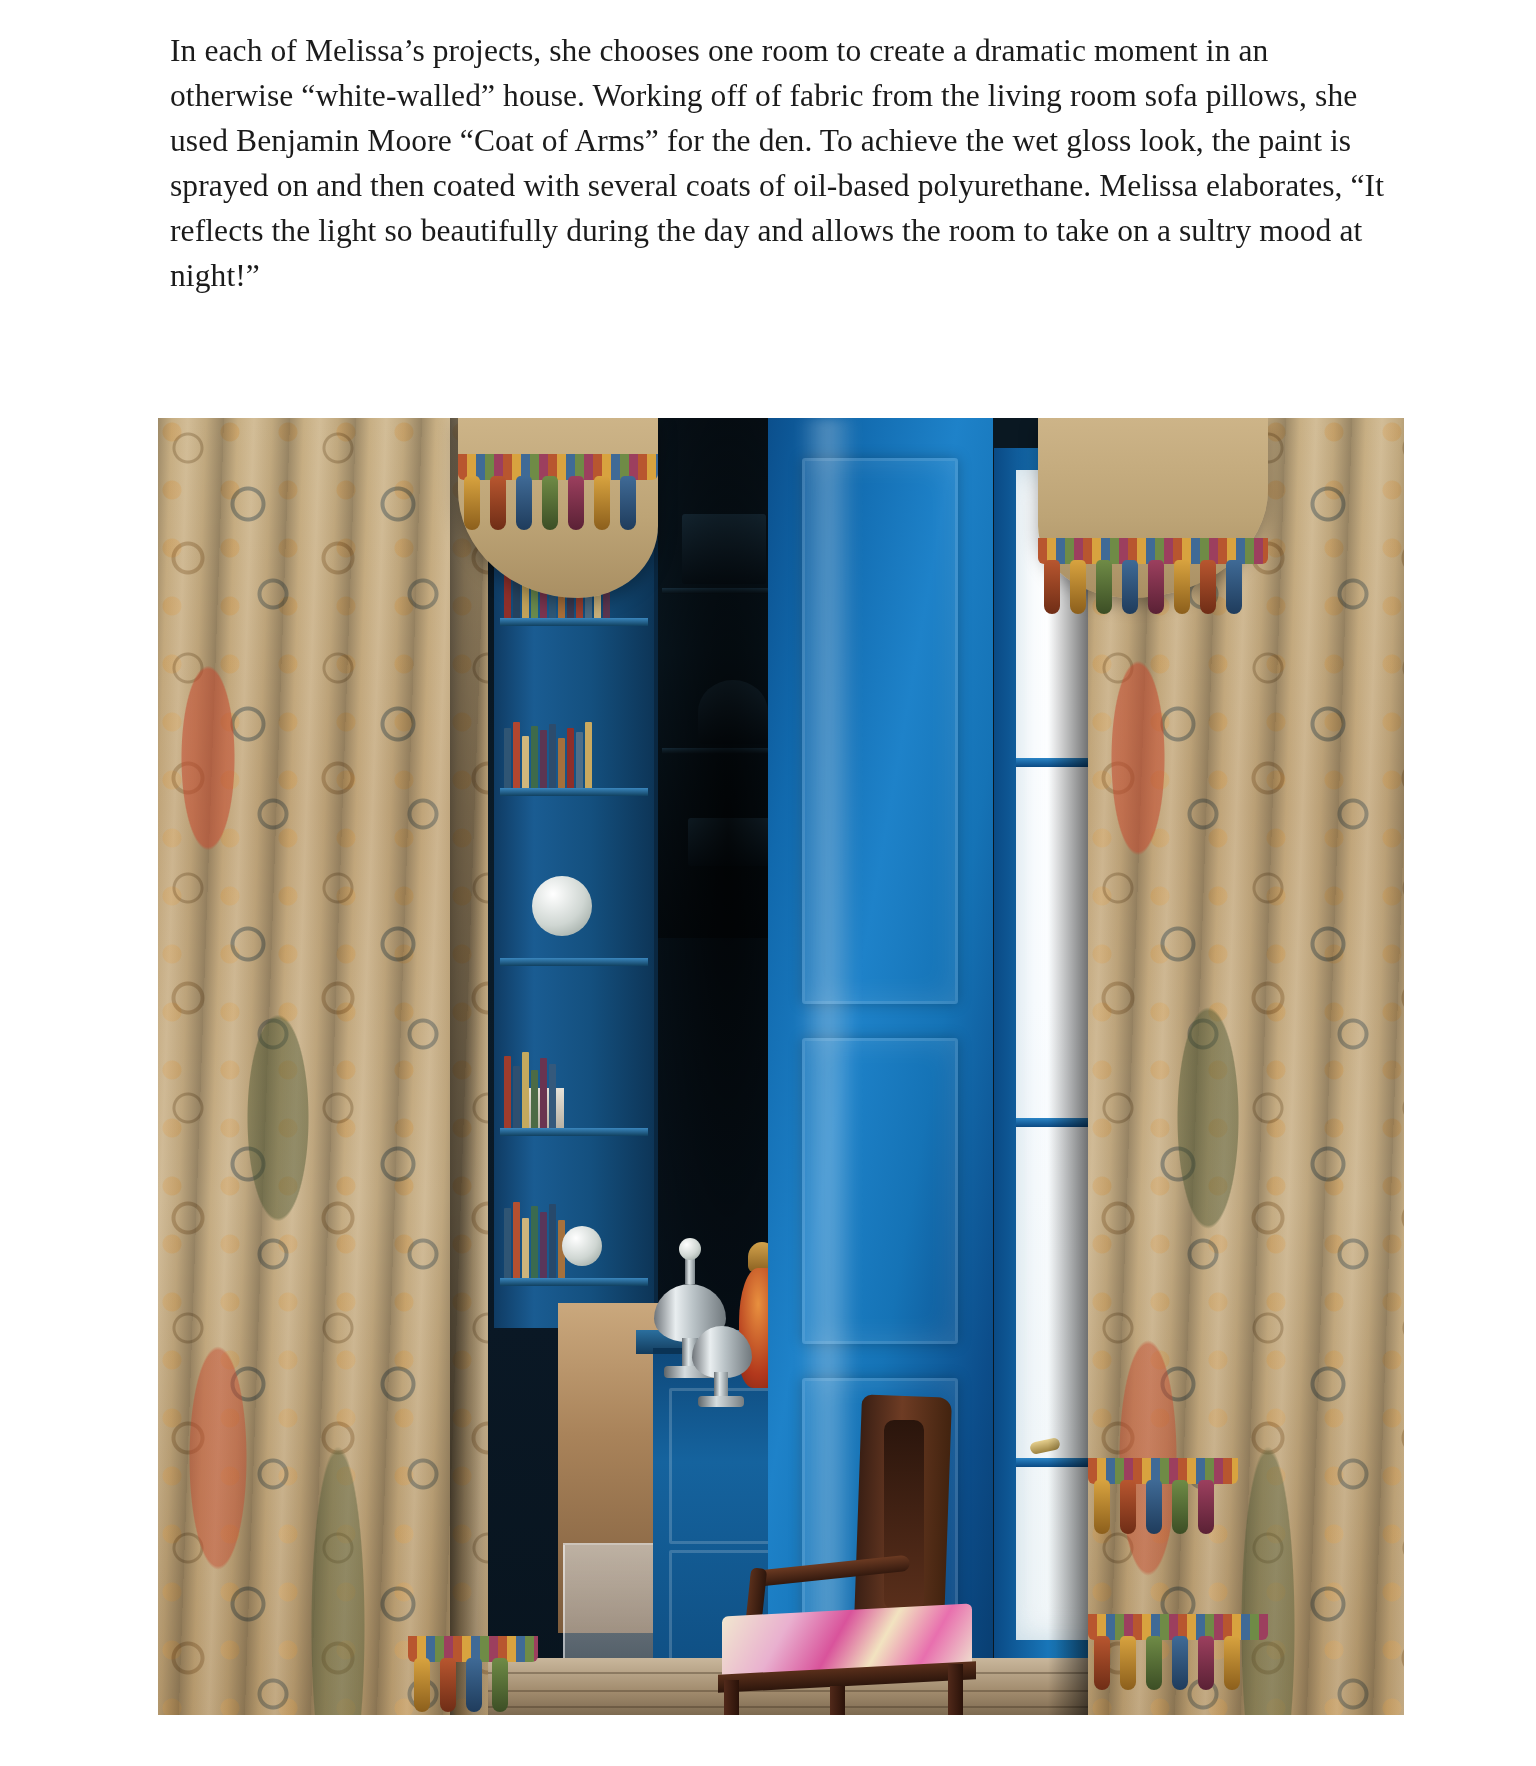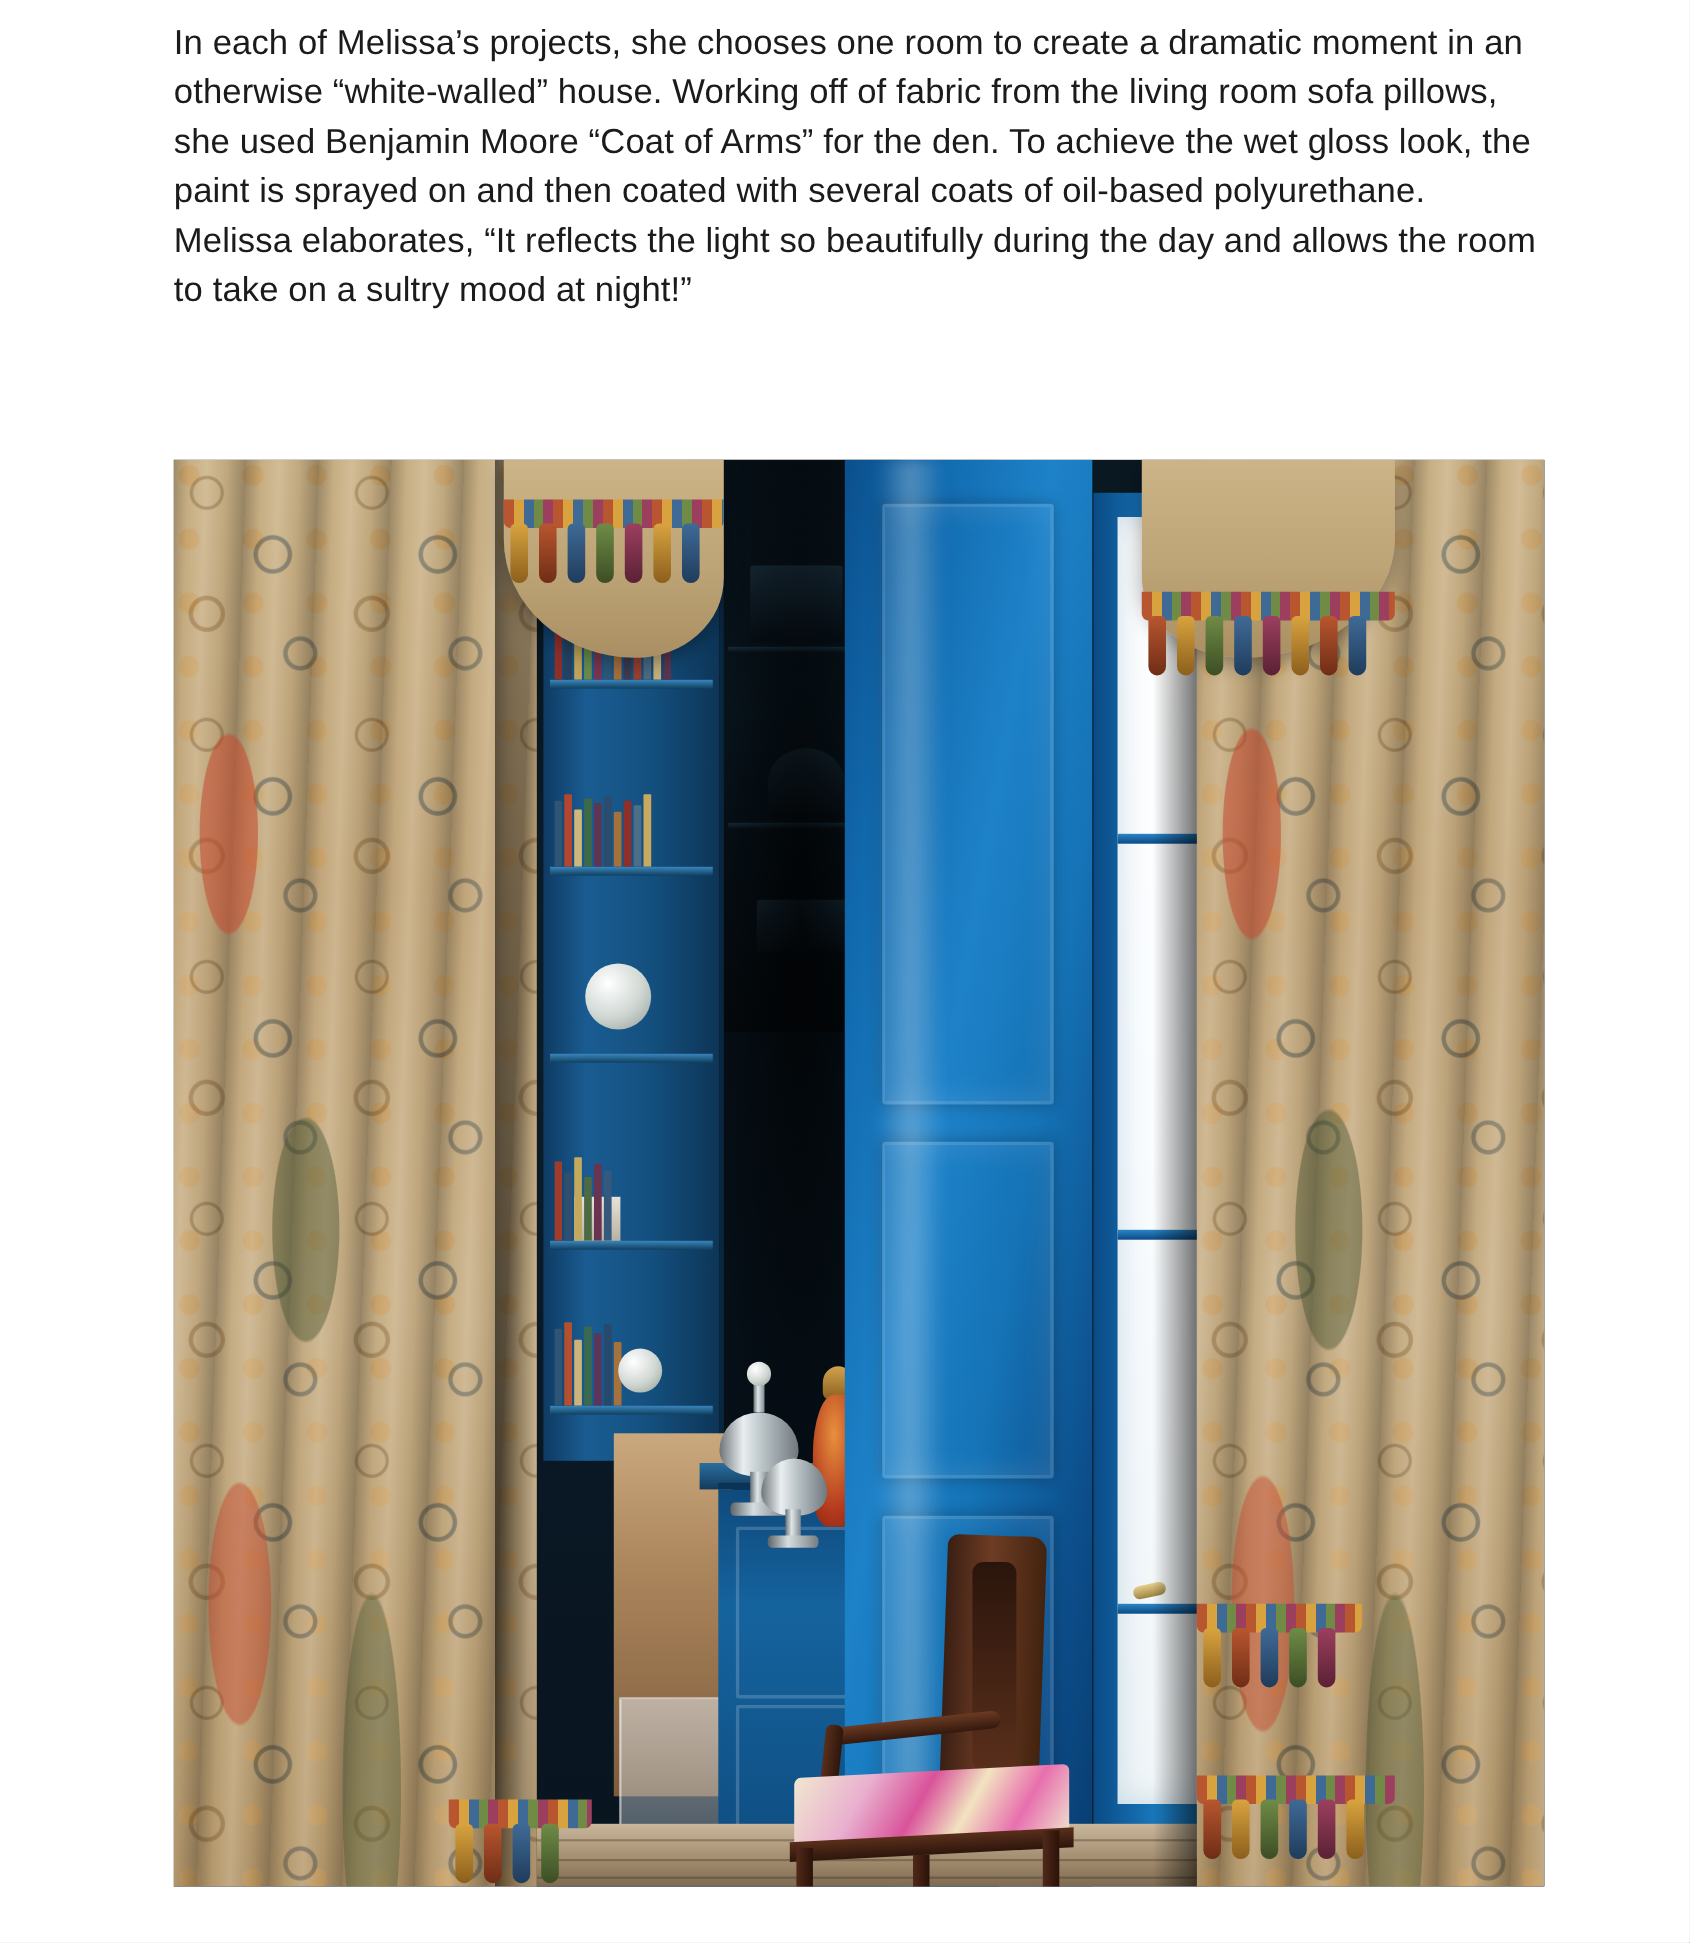--- a/index.html
+++ b/index.html
@@ -20,26 +20,26 @@
     height: 1766px;
     background: #ffffff;
   }
   .article-body {
     position: absolute;
     left: 158px;
     top: 16px;
     width: 1242px;
   }
   .article-body p {
-    margin: 0;
+    margin: 12px;
     font-size: 31.5px;
     line-height: 45px;
     letter-spacing: 0.1px;
     color: #1b1b1b;
-    font-family: Liberation Sans, sans-serif;
+    font-family: Liberation Serif, serif;
   }
   .photo-frame {
     position: absolute;
     left: 158px;
     top: 418px;
     width: 1246px;
     height: 1297px;
     overflow: hidden;
     background: #0a1822;
   }

